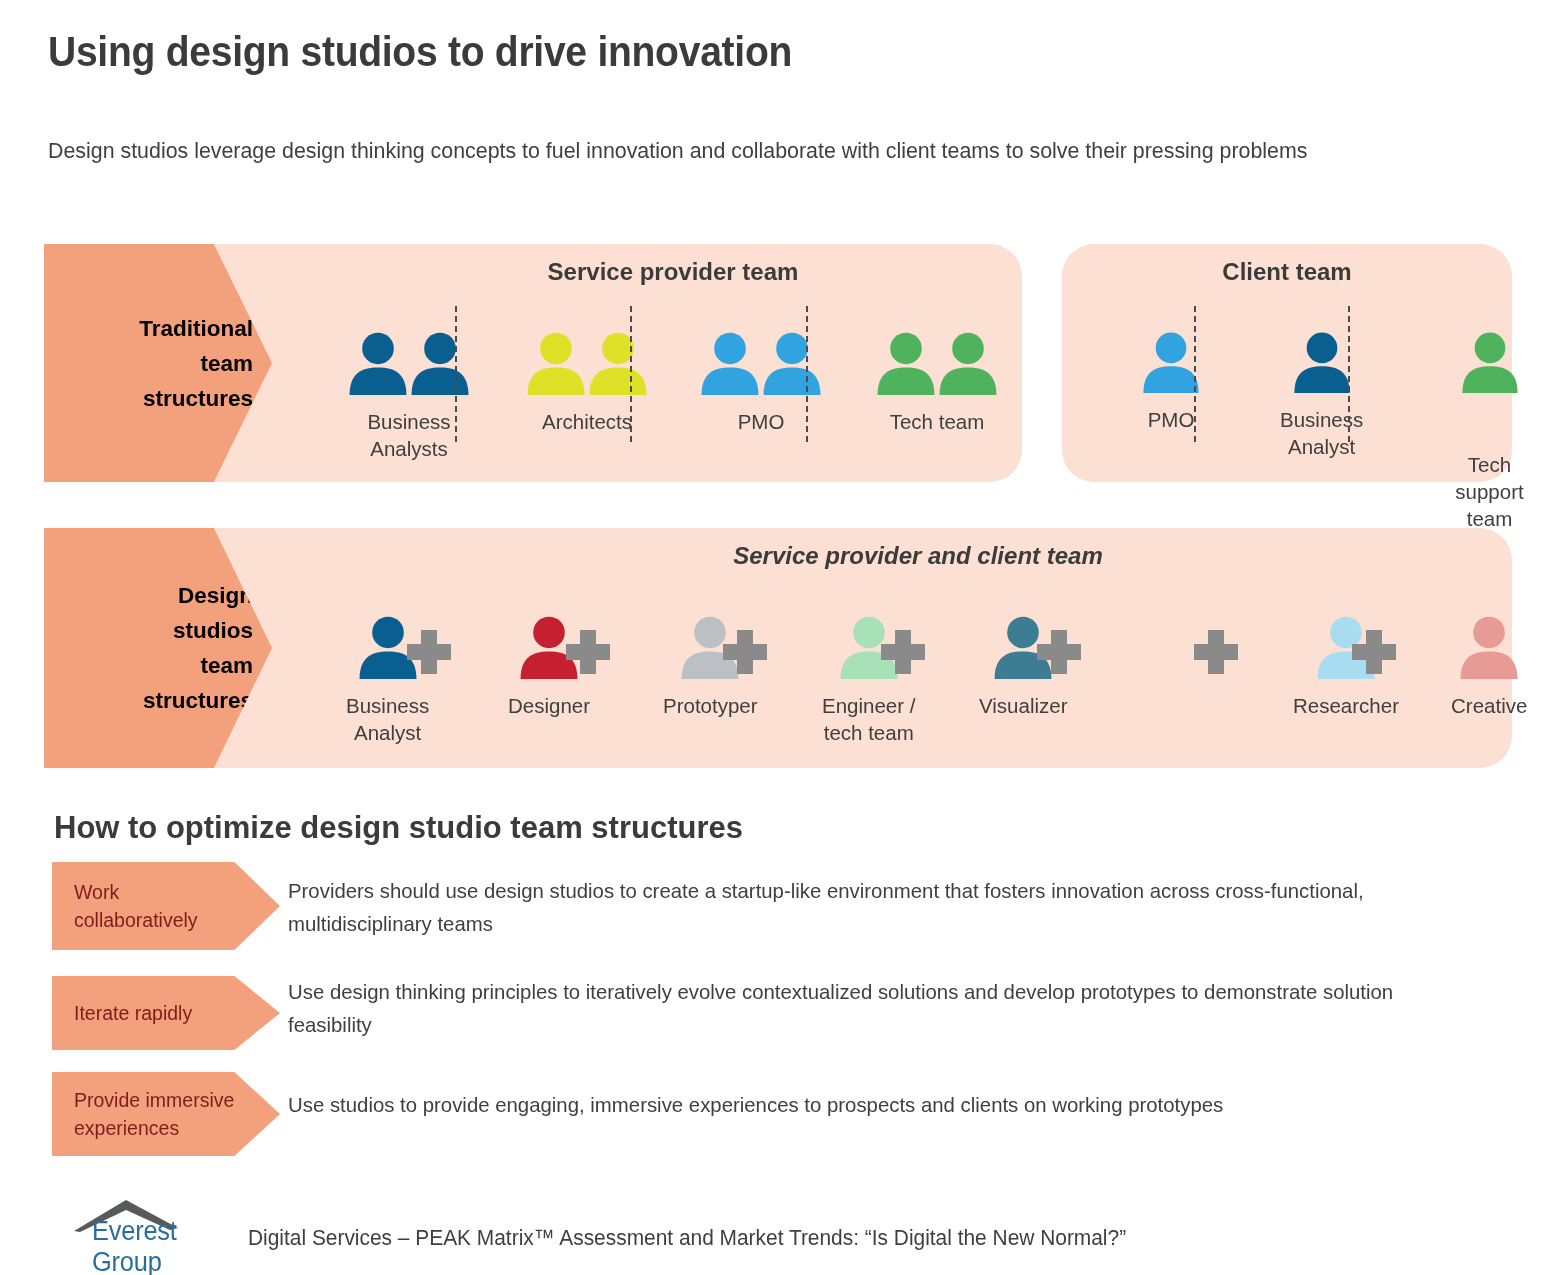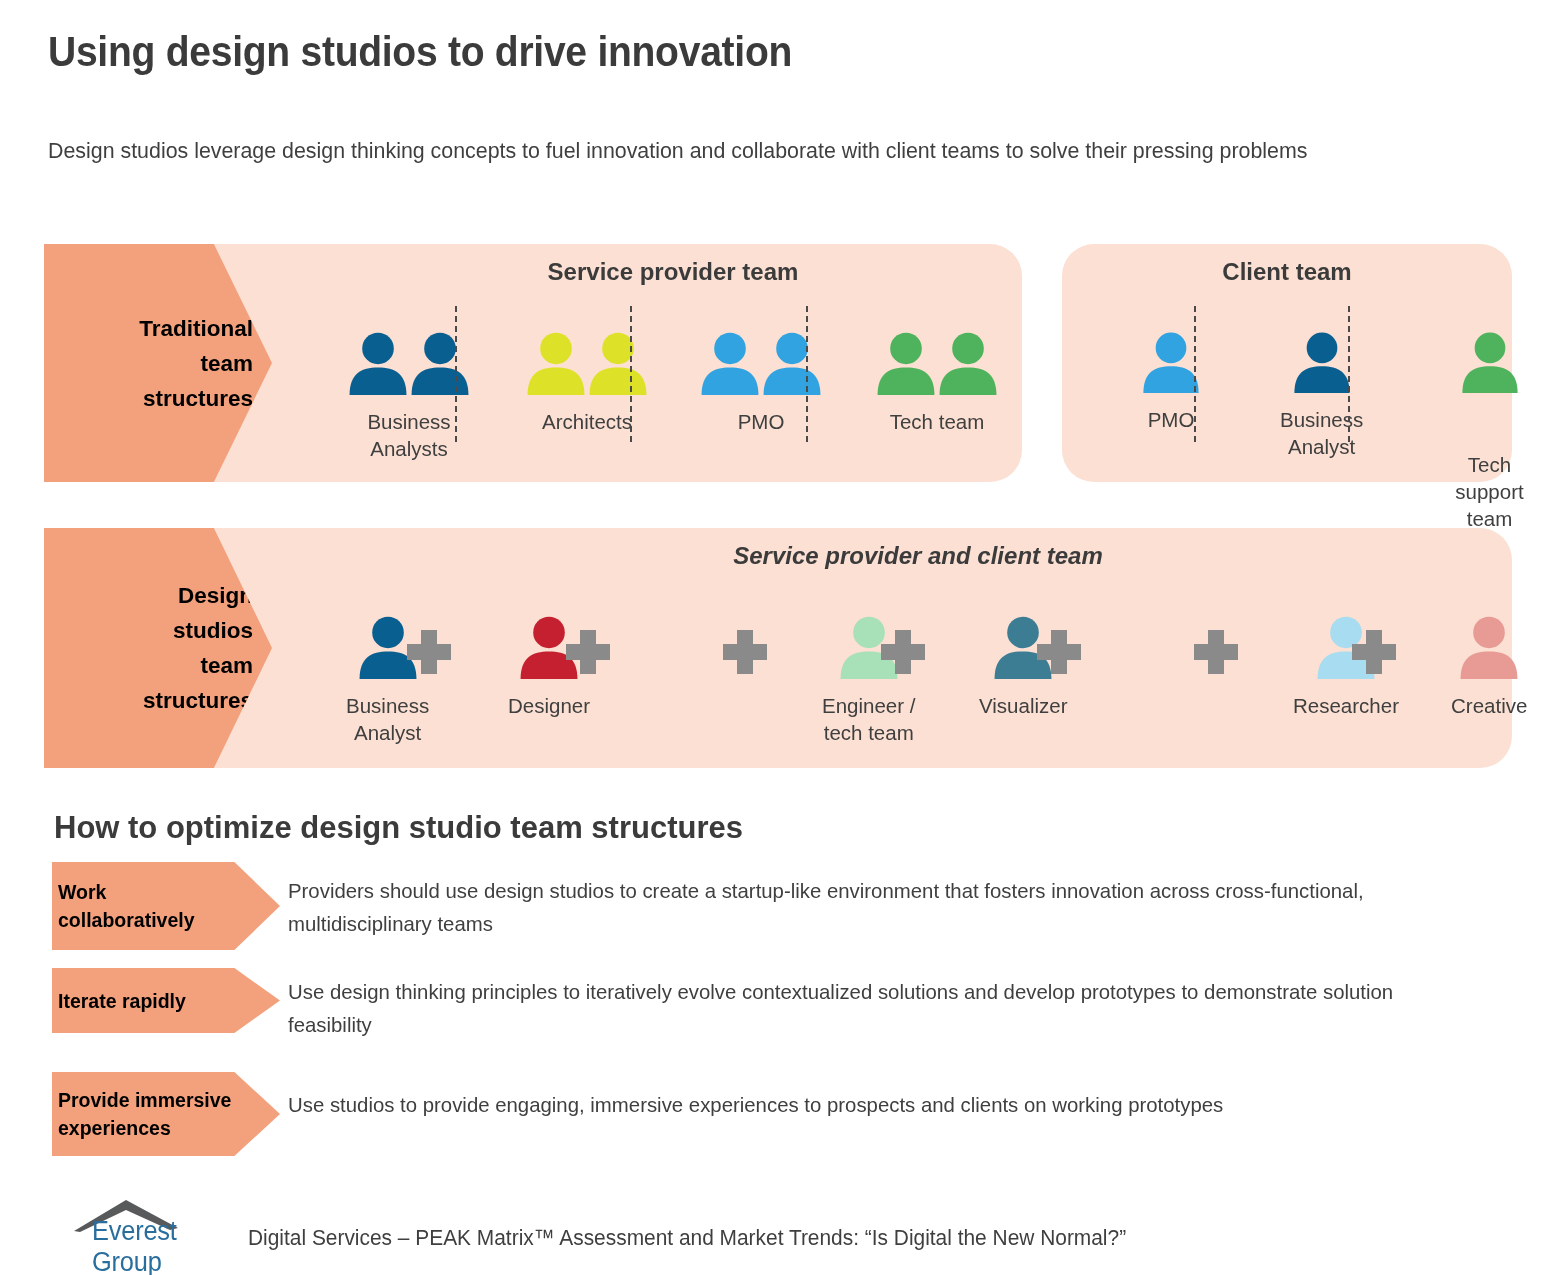--- a/index.html
+++ b/index.html
@@ -91,22 +91,22 @@
     font-size: 31px; font-weight: bold; color: #3b3b3b;
   }
   .tip-row { position: absolute; left: 52px; }
   .tip-chevron {
     position: absolute; left: 0; top: 0;
     width: 228px; background: #f3a07c;
     clip-path: polygon(0 0, 80% 0, 100% 50%, 80% 100%, 0 100%);
     display: flex; align-items: center;
   }
   .tip-chevron .tip-label {
-    font-size: 19.5px; font-weight: bold; line-height: 28px;
-    color: #000000; padding-left: 6px; white-space: pre-line;
+    font-size: 19.5px; font-weight: normal; line-height: 28px;
+    color: #7f1d1d; padding-left: 22px; white-space: pre-line;
   }
   .tip-text {
     position: absolute; left: 236px; width: 1200px;
     font-size: 21px; line-height: 33px; color: #3f3f3f;
     transform: scaleX(0.97); transform-origin: left top;
   }
 
   
   .footer { position: absolute; left: 72px; top: 1198px; display: flex; align-items: flex-end; }
   .logo-wrap { position: relative; width: 176px; height: 56px; }
@@ -276,20 +276,29 @@
     <div class="icon-group" style="left: 464px; top: 616px;">
       <div class="people-row">
         <div class="person"><svg viewBox="0 0 100 100" width="68" height="63.24">
             <circle cx="50" cy="26" r="25" fill="#c4202f"></circle>
             <path d="M5 100 C5 66 23 56 50 56 C77 56 95 66 95 100 Z" fill="#c4202f"></path>
           </svg></div>
       </div>
       <div class="icon-label">Designer</div>
     </div>
     <div class="plus" aria-label="+" style="left: 565.5px; top: 630px;"></div>
+    <div class="icon-group" style="left: 619px; top: 616px;">
+      <div class="people-row">
+        <div class="person"><svg viewBox="0 0 100 100" width="68" height="63.24">
+            <circle cx="50" cy="26" r="25" fill="#bcc0c4"></circle>
+            <path d="M5 100 C5 66 23 56 50 56 C77 56 95 66 95 100 Z" fill="#bcc0c4"></path>
+          </svg></div>
+      </div>
+      <div class="icon-label">Prototyper</div>
+    </div>
     <div class="plus" aria-label="+" style="left: 722.5px; top: 630px;"></div>
     <div class="icon-group" style="left: 778px; top: 616px;">
       <div class="people-row">
         <div class="person"><svg viewBox="0 0 100 100" width="68" height="63.24">
             <circle cx="50" cy="26" r="25" fill="#a8e0b8"></circle>
             <path d="M5 100 C5 66 23 56 50 56 C77 56 95 66 95 100 Z" fill="#a8e0b8"></path>
           </svg></div>
       </div>
       <div class="icon-label">Engineer /
 tech team</div>
@@ -326,21 +335,21 @@
       <div class="icon-label">Creative</div>
     </div>
     <div class="tip-row" style="top: 862px; width: 1400px; height: 88px;">
       <div class="tip-chevron" style="height: 88px;">
         <div class="tip-label">Work
 collaboratively</div>
       </div>
     </div>
     <div class="tip-text" style="top: 874px; position: absolute; left: 288px;">Providers should use design studios to create a startup-like environment that fosters innovation across cross-functional, multidisciplinary teams</div>
     <div class="tip-row" style="top: 968px; width: 1400px; height: 74px;">
-      <div class="tip-chevron" style="height: 65px;">
+      <div class="tip-chevron" style="height: 74px; margin-top: 8px;">
         <div class="tip-label">Iterate rapidly</div>
       </div>
     </div>
     <div class="tip-text" style="top: 975px; position: absolute; left: 288px;">Use design thinking principles to iteratively evolve contextualized solutions and develop prototypes to demonstrate solution feasibility</div>
     <div class="tip-row" style="top: 1072px; width: 1400px; height: 84px;">
       <div class="tip-chevron" style="height: 84px;">
         <div class="tip-label">Provide immersive
 experiences</div>
       </div>
     </div>

